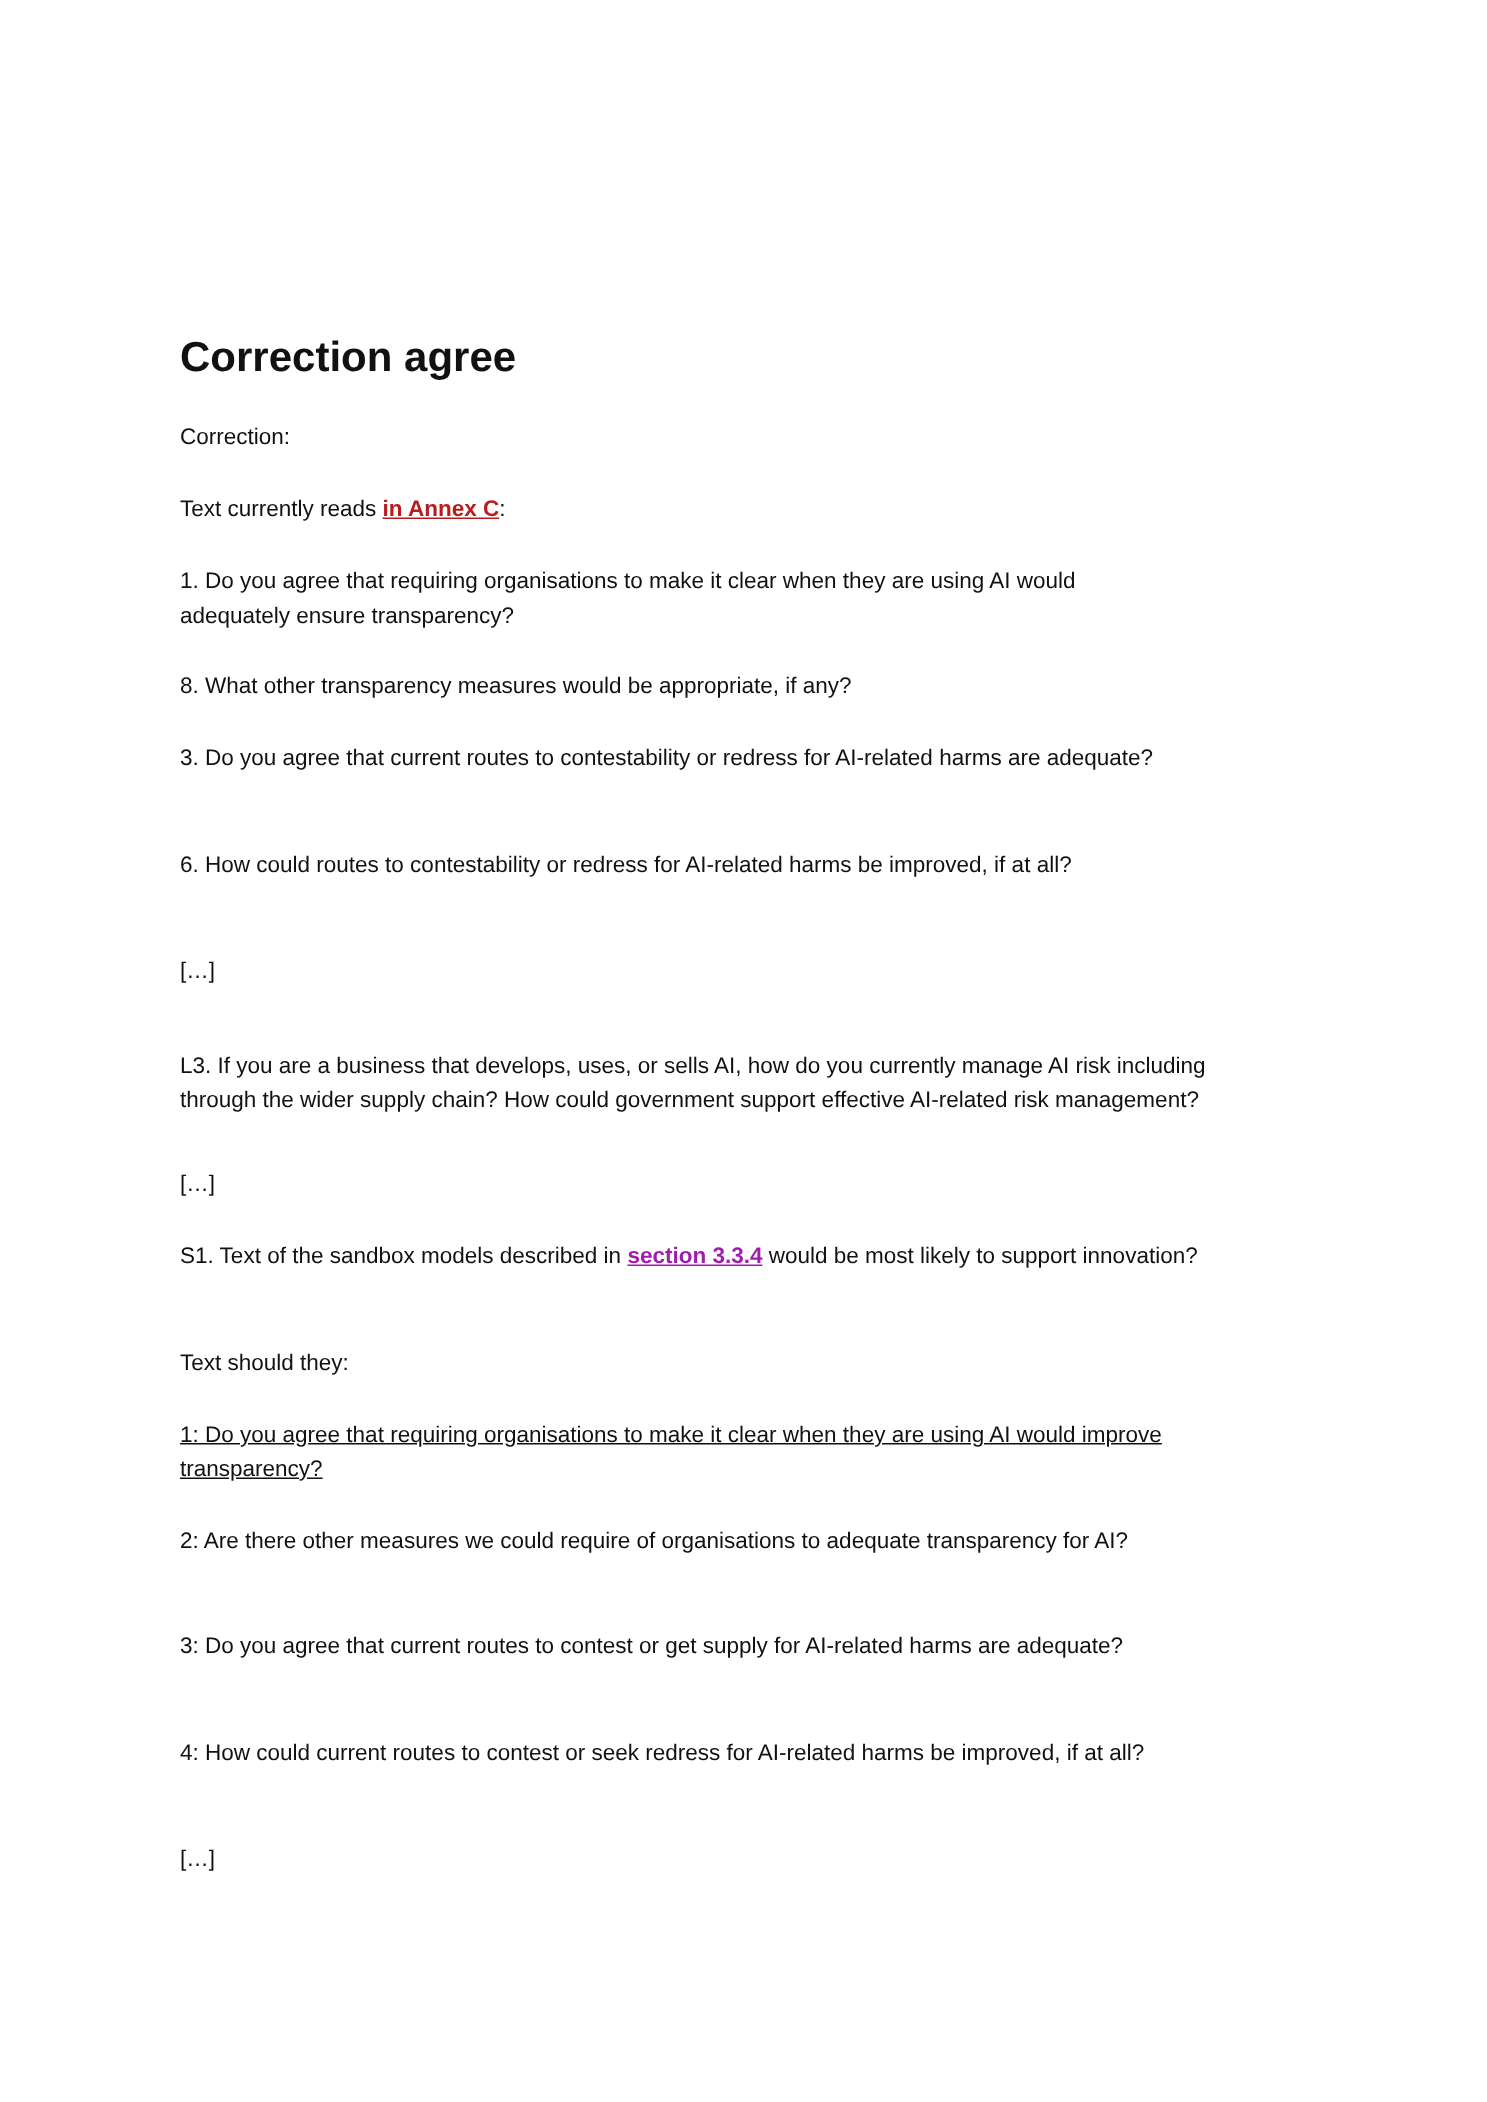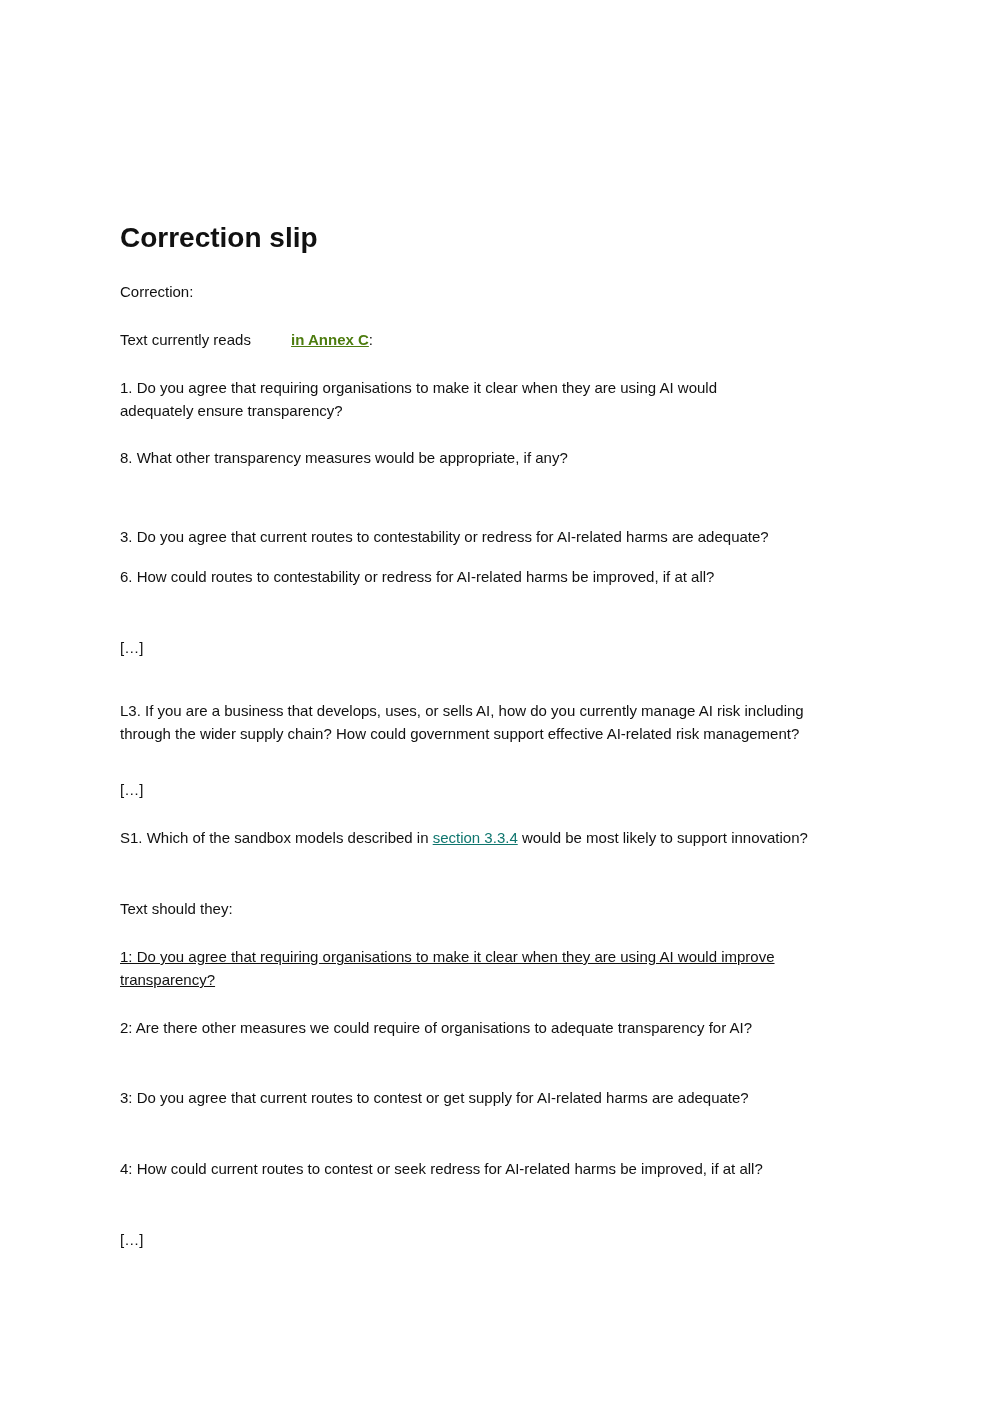--- a/index.html
+++ b/index.html
@@ -3,45 +3,45 @@
 <meta charset="utf-8">
 <style>
   html, body { margin: 0; padding: 0; background: #ffffff; }
   body { width: 991px; height: 1401px; position: relative; overflow: hidden;
          font-family: "Liberation Sans", sans-serif; color: #111111; }
   .page { position: absolute; left: 120px; top: 220px; width: 760px; }
   h1 { font-family: "Liberation Sans", sans-serif; font-size: 28px; font-weight: bold;
        margin: 0; line-height: 36px; color: #111; }
   p { font-size: 15px; line-height: 23px; margin: 0; }
   .block { position: absolute; left: 0; }
-  a.link-bold { color: #4d7c0f; font-weight: bold; text-decoration: underline; margin-left: 36px; }
-  a.link { color: #0f766e; text-decoration: underline; }
+  a.link-bold { color: #b91c1c; font-weight: bold; text-decoration: underline; }
+  a.link { color: #a21caf; text-decoration: underline; font-weight: bold; }
 </style>
 </head>
 <body>
 
 <div class="page">
-  <h1 class="block" style="top:0px;">Correction slip</h1>
+  <h1 class="block" style="top:0px;">Correction agree</h1>
 
   <p class="block" style="top:60px;">Correction:</p>
 
   <p class="block" style="top:108px;">
     <span>Text currently reads </span><a class="link-bold" href="#">in Annex C</a><span>:</span>
   </p>
 
   <p class="block" style="top:156px; width:670px;">1. Do you agree that requiring organisations to make it clear when they are using AI would adequately ensure transparency?</p>
   <p class="block" style="top:226px;">8. What other transparency measures would be appropriate, if any?</p>
-  <p class="block" style="top:274px; width:740px;margin-top:31px;">3. Do you agree that current routes to contestability or redress for AI-related harms are adequate?</p>
+  <p class="block" style="top:274px; width:740px;">3. Do you agree that current routes to contestability or redress for AI-related harms are adequate?</p>
   <p class="block" style="top:345px; width:745px;">6. How could routes to contestability or redress for AI-related harms be improved, if at all?</p>
   <p class="block" style="top:416px;">[…]</p>
   <p class="block" style="top:479px; width:725px;">L3. If you are a business that develops, uses, or sells AI, how do you currently manage AI risk including through the wider supply chain? How could government support effective AI-related risk management?</p>
   <p class="block" style="top:558px;">[…]</p>
 
   <p class="block" style="top:606px; width:745px;">
-    <span>S1. Which of the sandbox models described in </span><a class="link" href="#">section 3.3.4</a><span> would be most likely to support innovation?</span>
+    <span>S1. Text of the sandbox models described in </span><a class="link" href="#">section 3.3.4</a><span> would be most likely to support innovation?</span>
   </p>
 
   <p class="block" style="top:677px;">Text should they:</p>
 
   <p class="block" style="top:725px; width:670px;text-decoration:underline;">1: Do you agree that requiring organisations to make it clear when they are using AI would improve transparency?</p>
   <p class="block" style="top:796px; width:660px;">2: Are there other measures we could require of organisations to adequate transparency for AI?</p>
   <p class="block" style="top:866px; width:755px;">3: Do you agree that current routes to contest or get supply for AI-related harms are adequate?</p>
   <p class="block" style="top:937px; width:700px;">4: How could current routes to contest or seek redress for AI-related harms be improved, if at all?</p>
   <p class="block" style="top:1008px;">[…]</p>
 </div>

